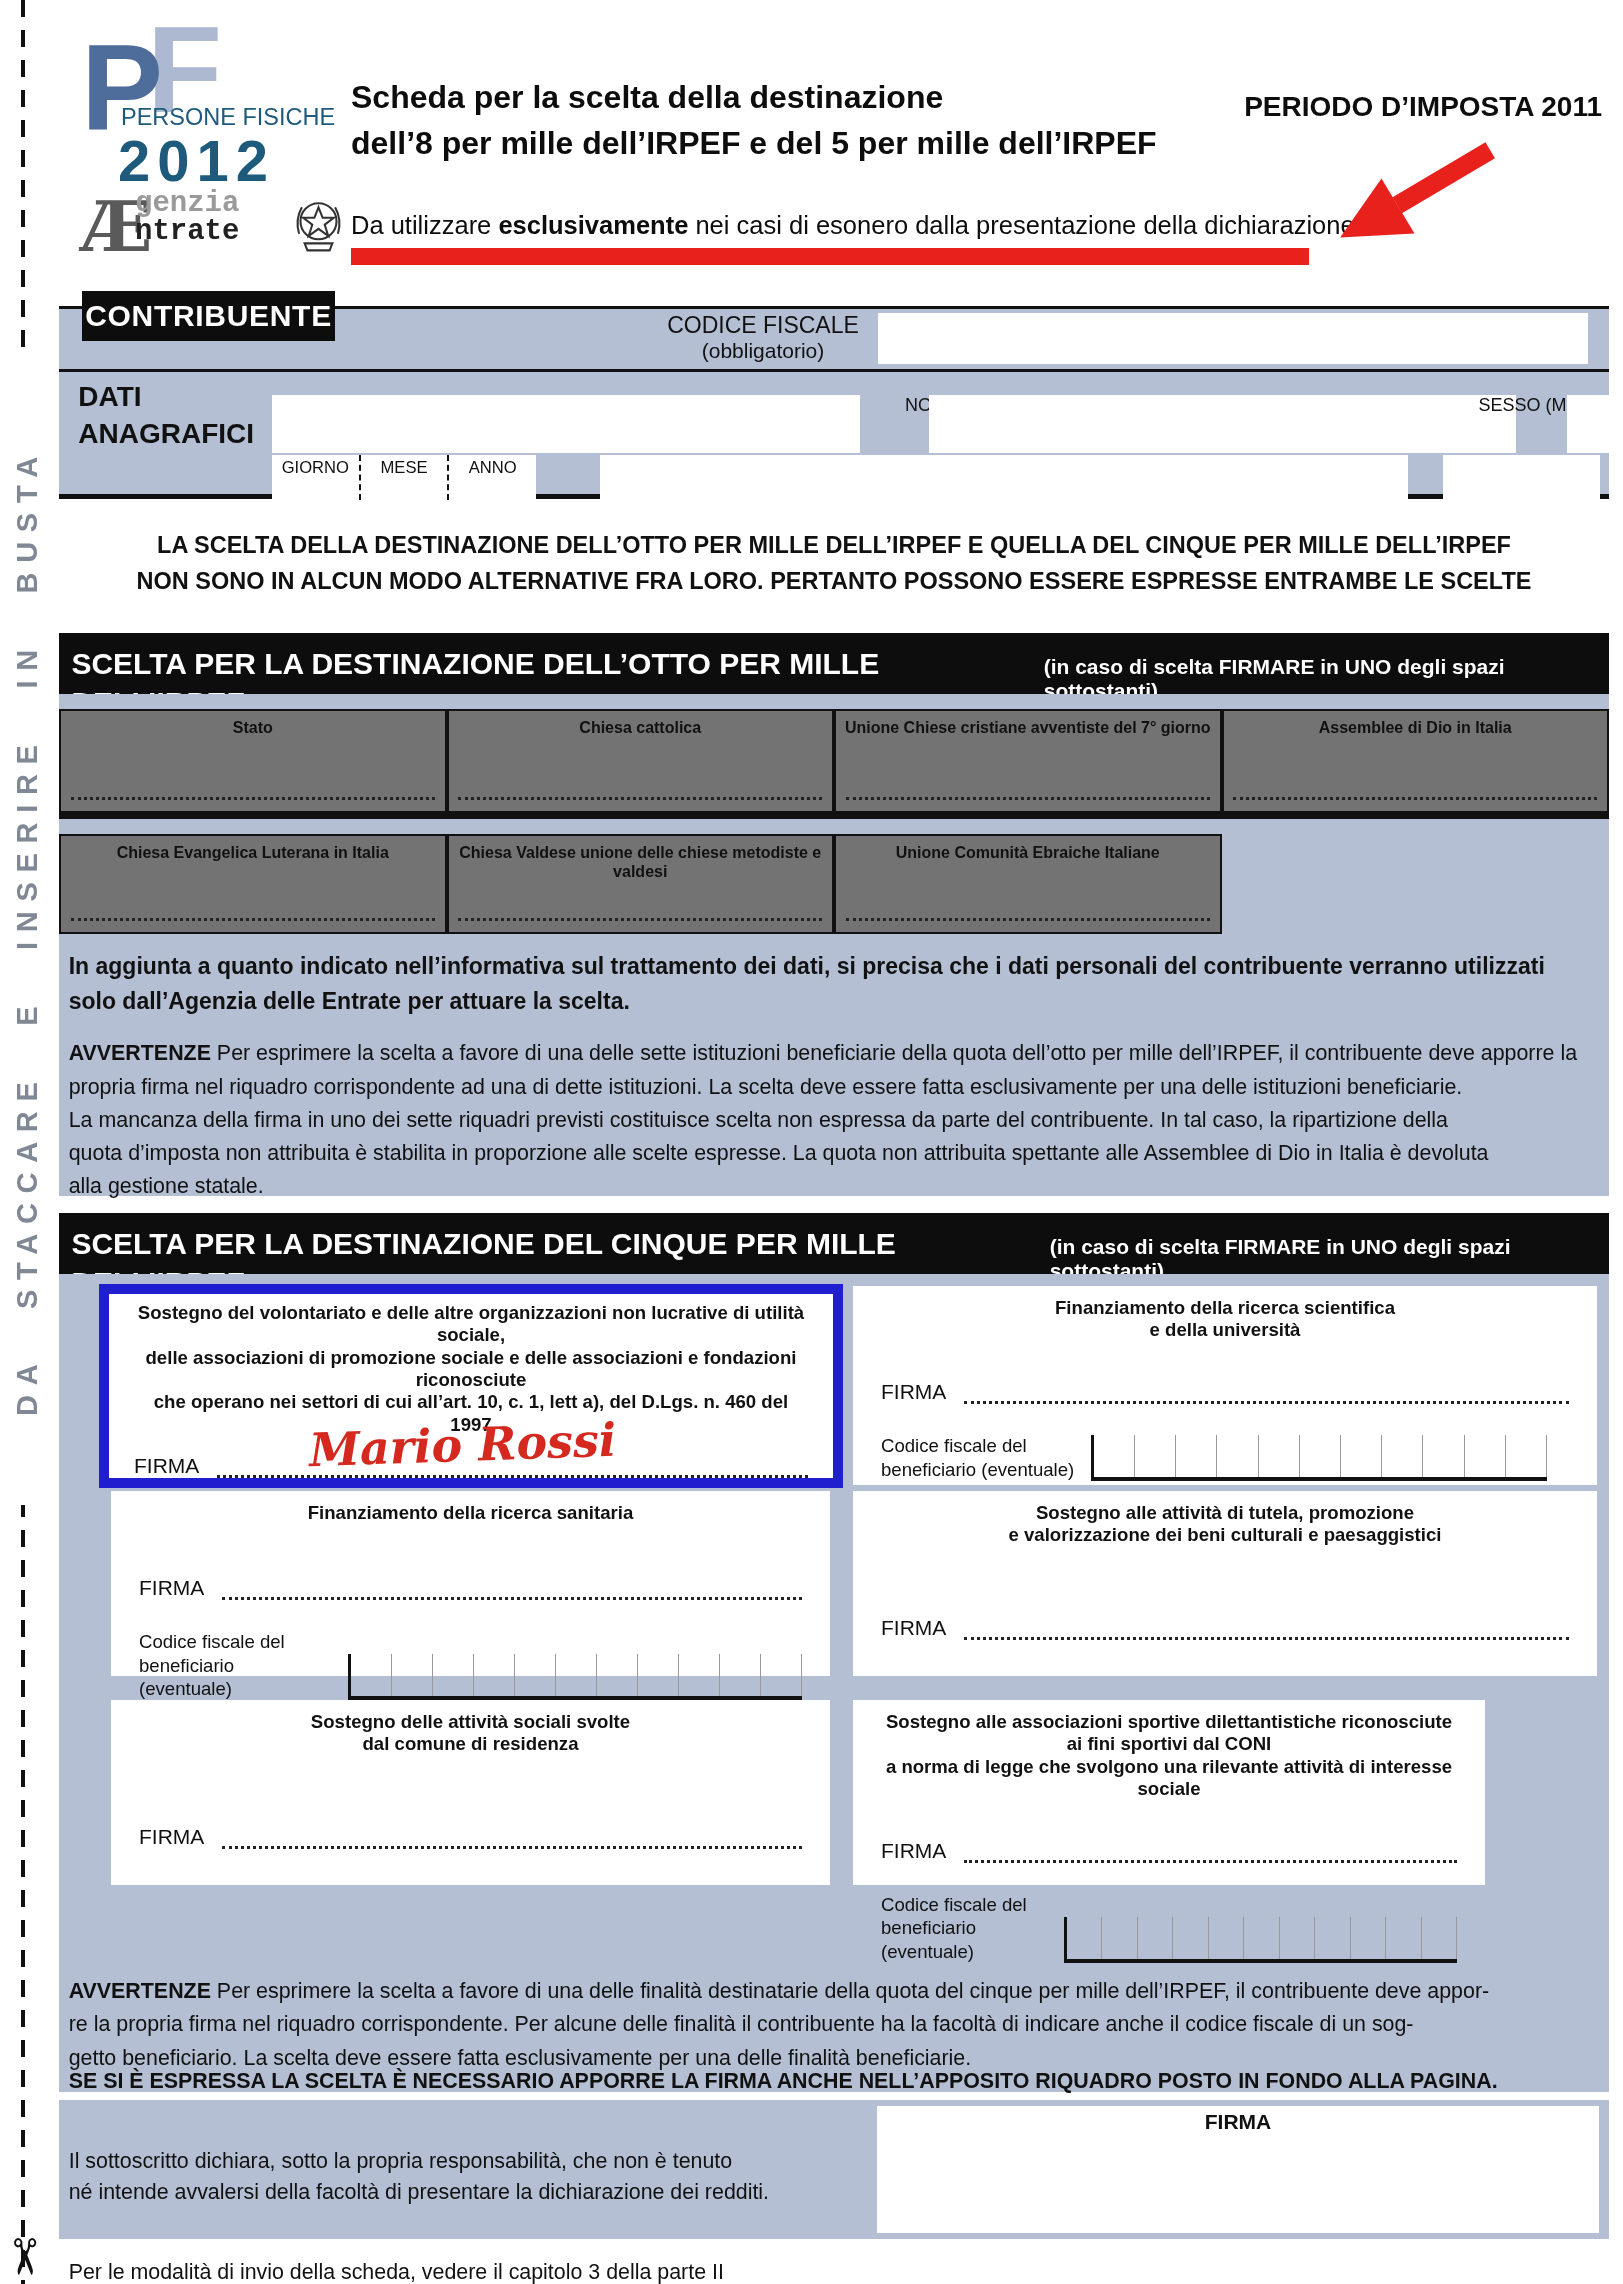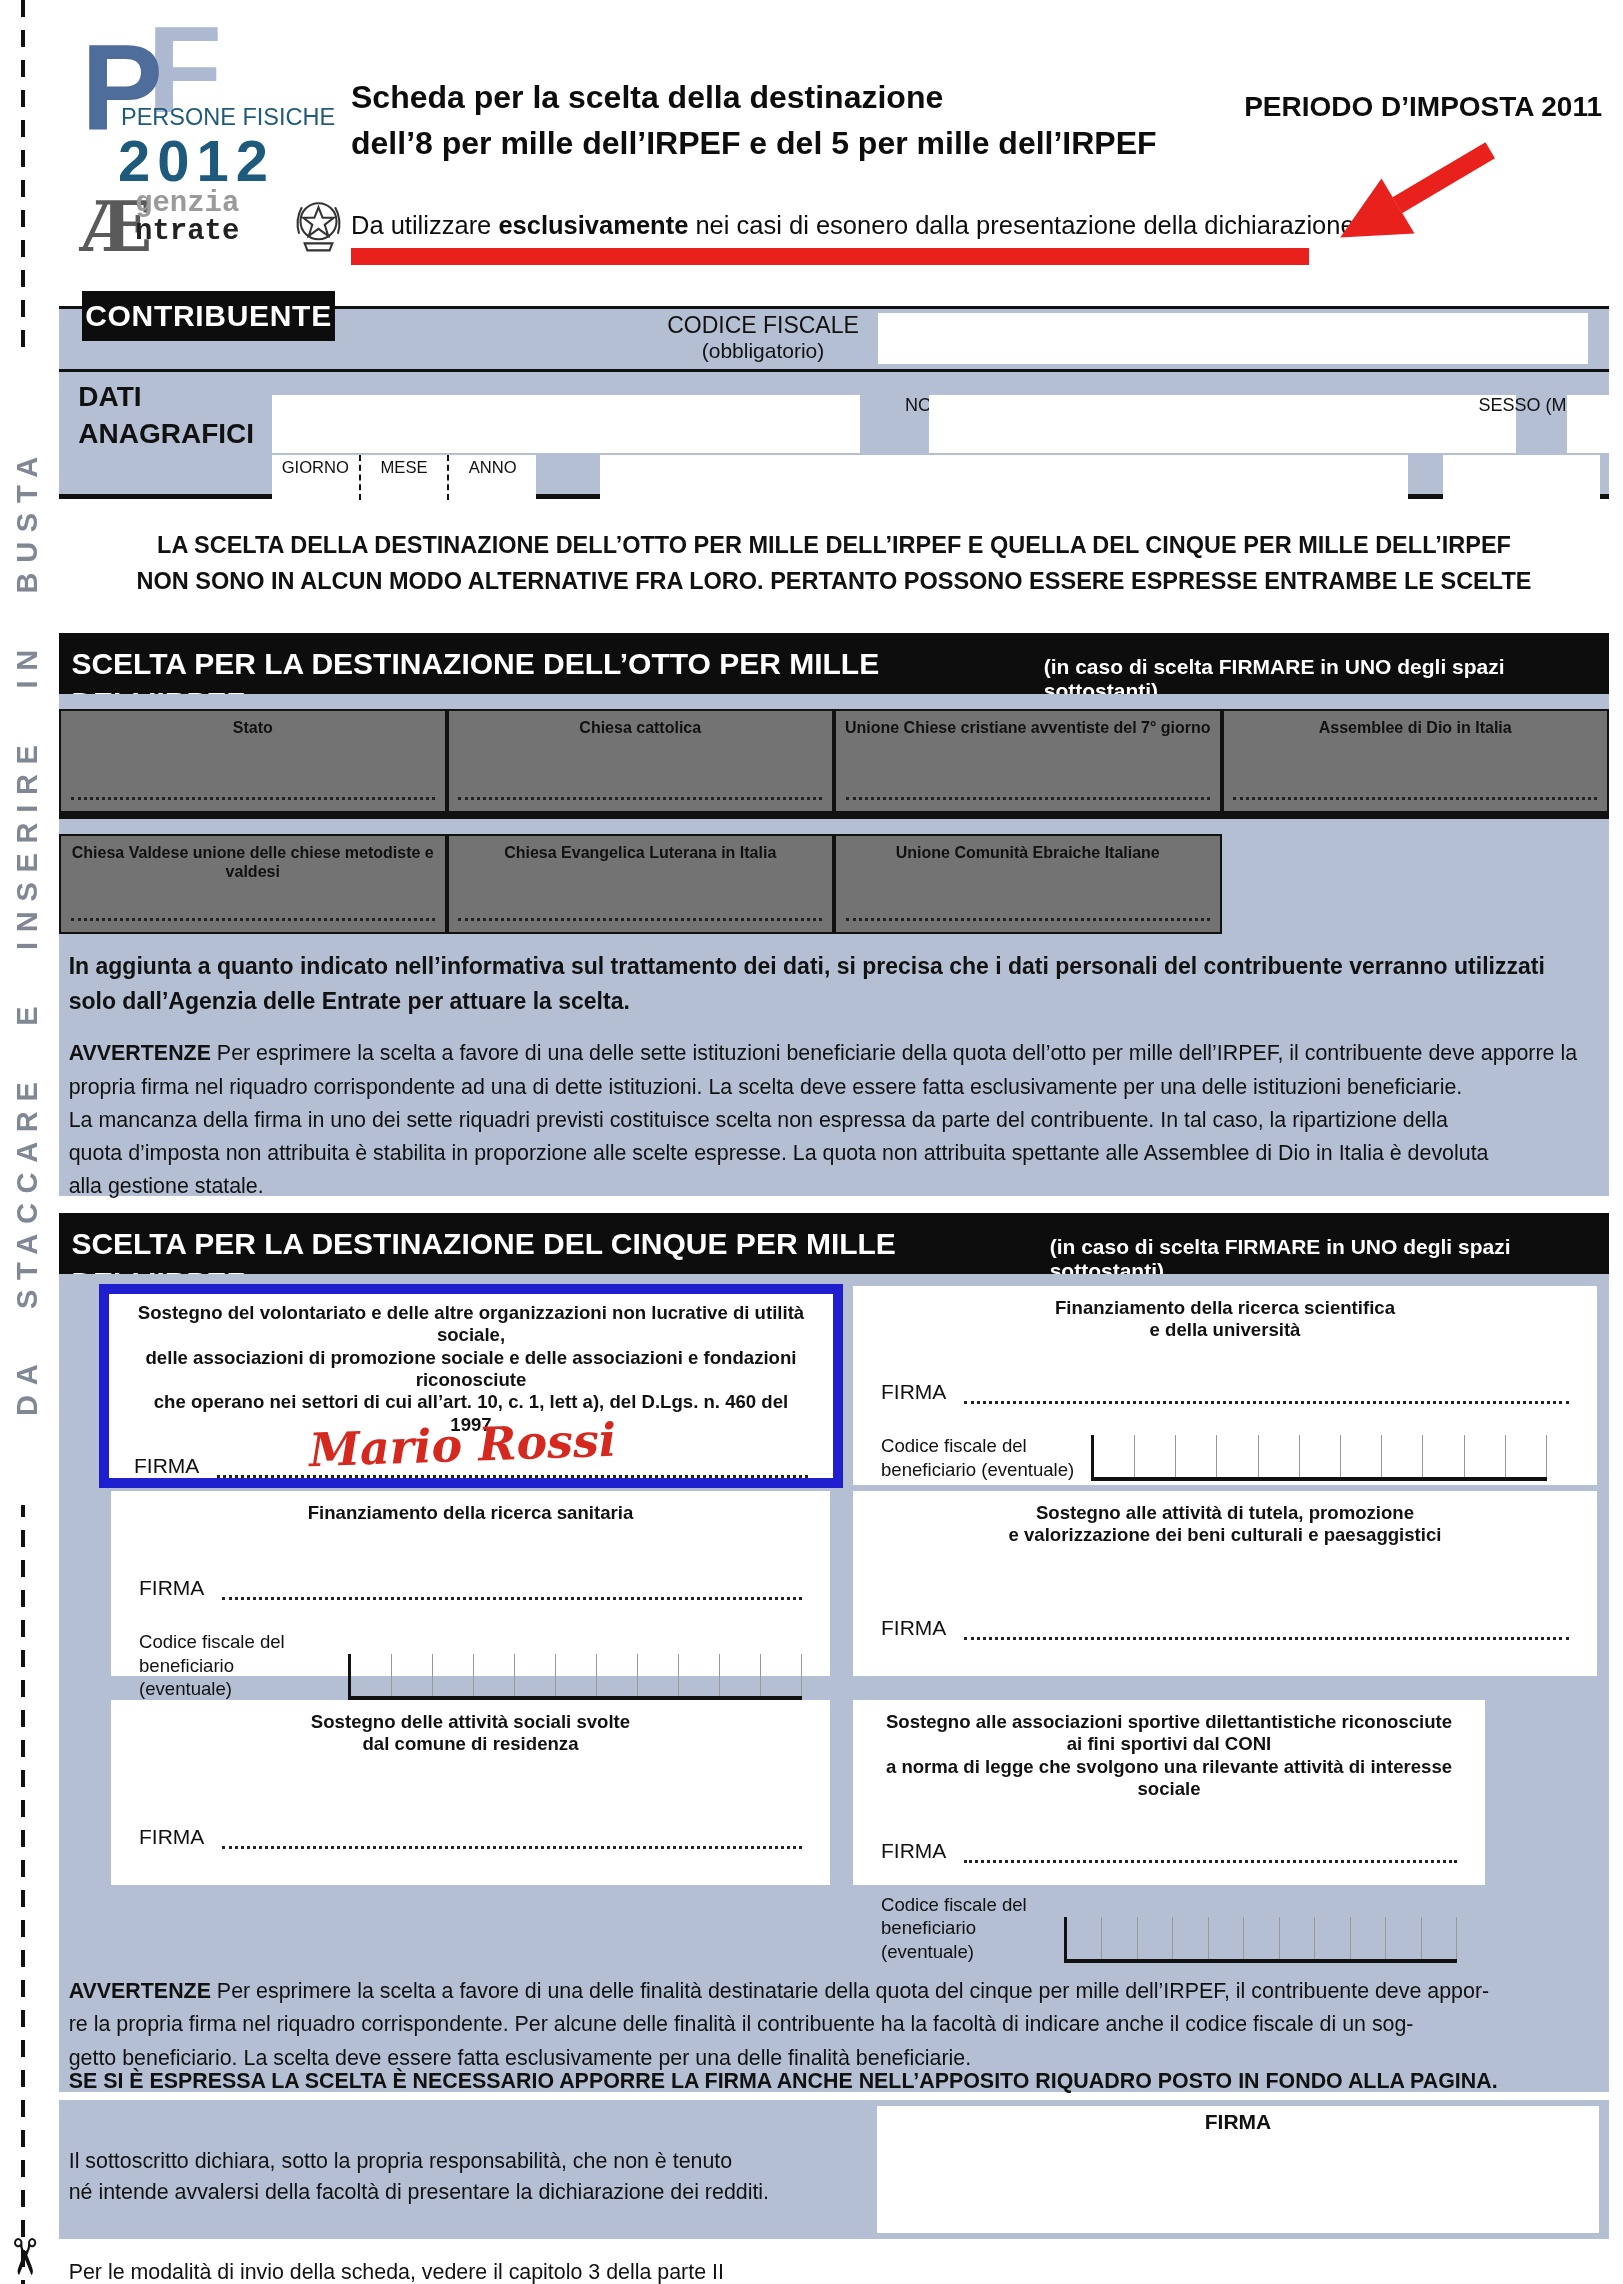--- a/index.html
+++ b/index.html
@@ -214,25 +214,25 @@
       <span class="sig-dots"></span>
     </div>
     <div class="otto-cell">
       <span class="lbl">Assemblee di Dio in Italia</span>
       <span class="sig-dots"></span>
     </div>
   </div>
   <div class="otto-divider"></div>
   <div class="otto-table">
     <div class="otto-cell r2">
+      <span class="lbl">Chiesa Evangelica Luterana in Italia</span>
+      <span class="sig-dots"></span>
+    </div>
+    <div class="otto-cell r2">
       <span class="lbl">Chiesa Valdese unione delle chiese metodiste e valdesi</span>
-      <span class="sig-dots"></span>
-    </div>
-    <div class="otto-cell r2">
-      <span class="lbl">Chiesa Evangelica Luterana in Italia</span>
       <span class="sig-dots"></span>
     </div>
     <div class="otto-cell r2">
       <span class="lbl">Unione Comunità Ebraiche Italiane</span>
       <span class="sig-dots"></span>
     </div>
     <div class="otto-cell r2 blank"></div>
   </div>
   <div class="info-bold">In aggiunta a quanto indicato nell’informativa sul trattamento dei dati, si precisa che i dati personali del contribuente verranno utilizzati
 solo dall’Agenzia delle Entrate per attuare la scelta.</div>

